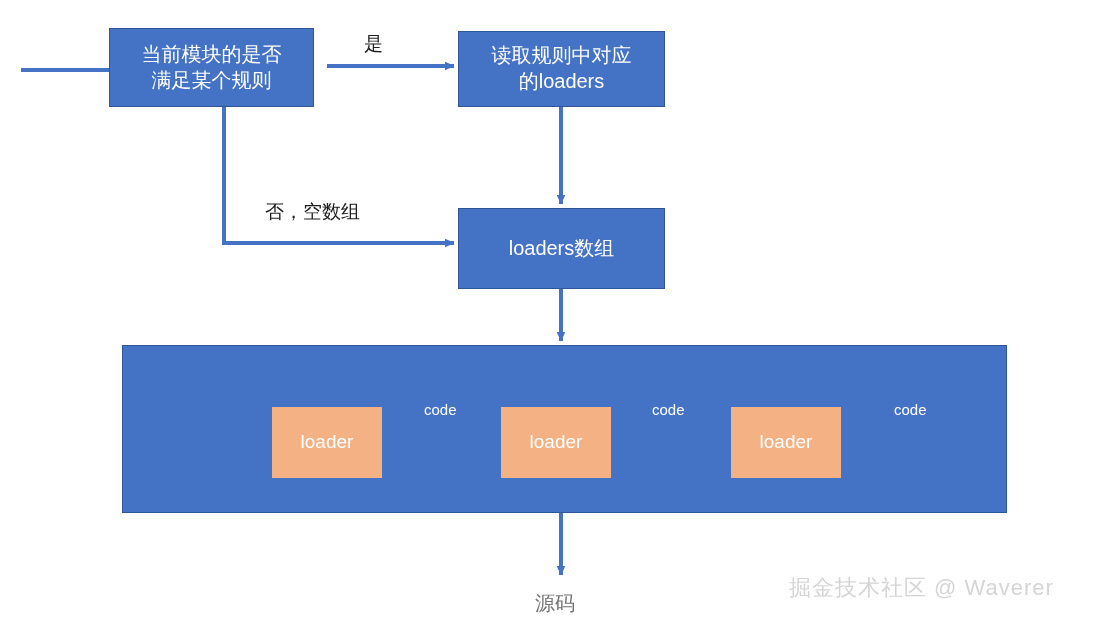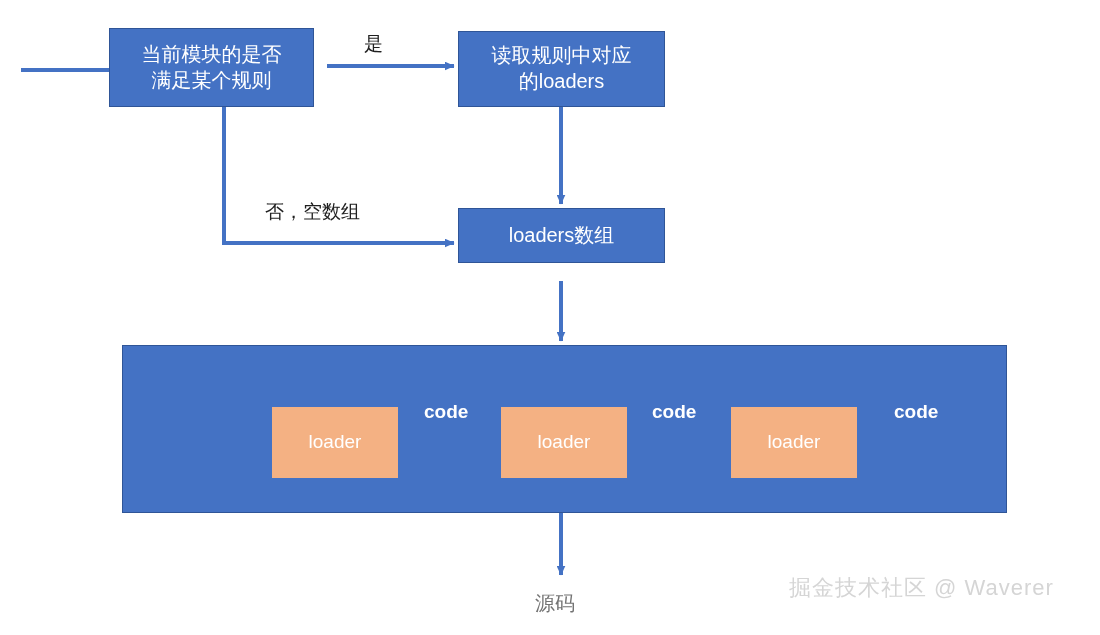--- a/index.html
+++ b/index.html
@@ -53,56 +53,55 @@
     left: 458px;
     top: 31px;
     width: 207px;
     height: 76px;
     font-size: 20px;
   }
   .loaders-array-box {
     left: 458px;
     top: 208px;
     width: 207px;
-    height: 55px;
+    height: 81px;
     font-size: 20px;
   }
   .pipeline-panel {
     left: 122px;
     top: 345px;
     width: 885px;
     height: 168px;
     background: #4472C4;
     border: 1px solid #2F5597;
     box-sizing: border-box;
     position: absolute;
   }
   .loader-box {
     position: absolute;
     top: 407px;
-    width: 126px;
+    width: 110px;
     height: 71px;
     font-size: 19px;
   }
   .loader-1 { left: 272px; }
   .loader-2 { left: 501px; }
   .loader-3 { left: 731px; }
 
   .edge-label {
     position: absolute;
     color: #202020;
     font-size: 19px;
     white-space: nowrap;
   }
   .edge-label-light {
     position: absolute;
     color: #ffffff;
-    font-size: 19px;
+    font-size: 15px;
     white-space: nowrap;
-    font-weight: bold;
   }
   .terminal-label {
     position: absolute;
     color: #737373;
     font-size: 20px;
     white-space: nowrap;
   }
   .watermark {
     position: absolute;
     color: #d5d5d5;

